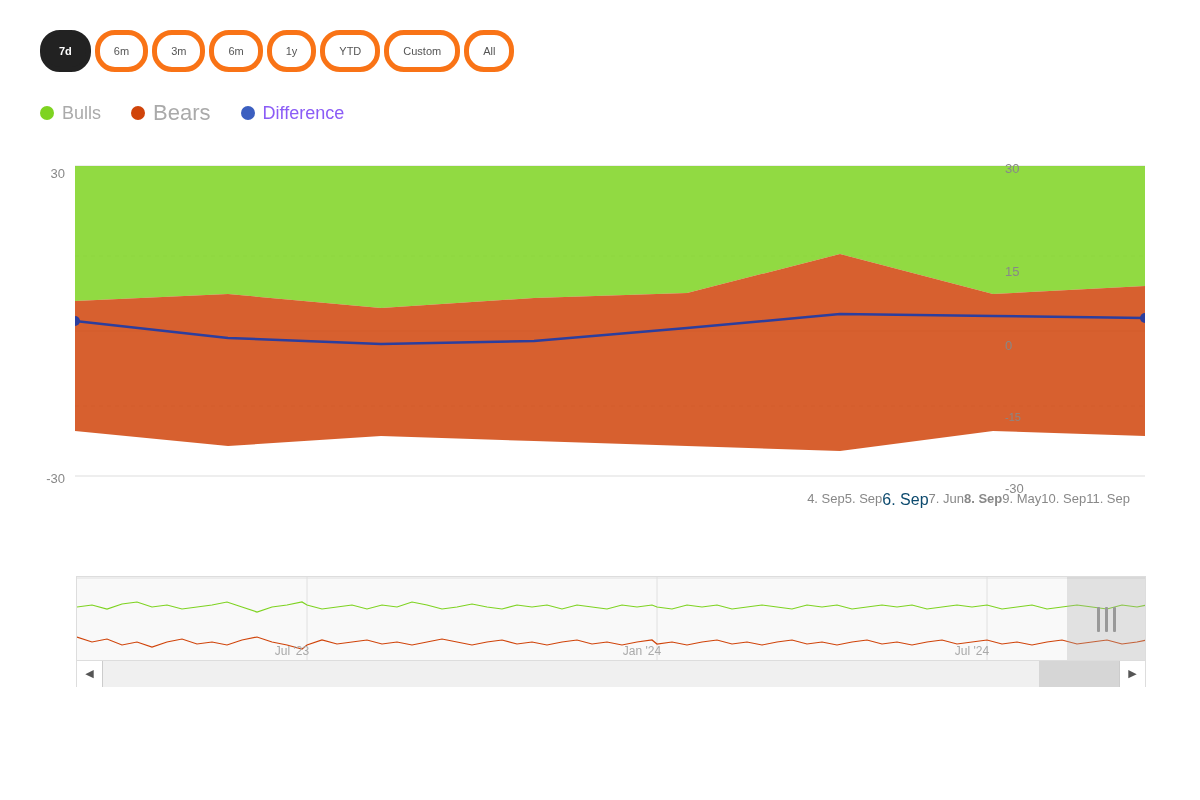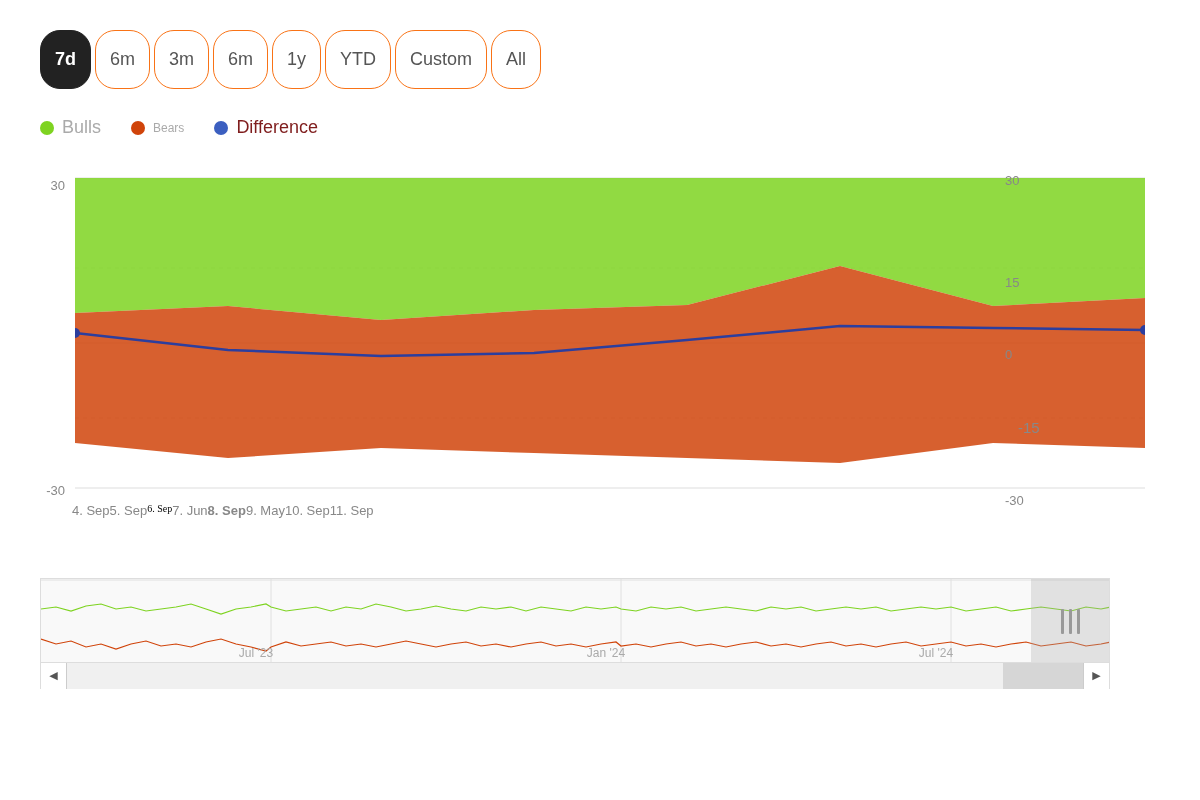--- a/index.html
+++ b/index.html
@@ -21,25 +21,25 @@
     
     .time-range {
       display: flex;
       align-items: center;
       gap: 4px;
       padding: 10px 40px;
       margin-bottom: 10px;
     }
 
     .time-btn {
-      padding: 18px 14px;
+      padding: 10px 14px;
       border-radius: 20px;
-      border: 1px solid #f97316;
+      border: 5px solid #f97316;
       background: #fff;
-      font-size: 18px;
+      font-size: 11px;
       cursor: pointer;
       color: #555;
       font-weight: 400;
     }
 
     .time-btn.active {
       background: #222;
       color: #fff;
       border-color: #222;
       font-weight: 700;
@@ -83,25 +83,25 @@
       <button class="time-btn">All</button>
     </div>
 
   <div class="legend">
   <div class="legend-item">
       <span class="legend-dot" style="background:#7ed321;"></span>
       <span style="color:#aaa;font-size:18px;">Bulls</span>
     </div>
       <div class="legend-item">
       <span class="legend-dot" style="background:#d0440a;"></span>
-      <span style="color:#aaa;font-size:12px;">Bears</span>
+      <span style="color:#aaa;font-size:22px;">Bears</span>
     </div>
       <div class="legend-item">
       <span class="legend-dot" style="background:#3b5fc0;"></span>
-      <span style="color:#7f1d1d;font-size:18px;">Difference</span>
+      <span style="color:#8b5cf6;font-size:18px;">Difference</span>
     </div>
     </div>
 
   <div style="position:relative; width:1045px; height:420px; padding: 0 50px 0 80px;">
 
     <div style="position:absolute; left:0; top:0; width:75px; height:370px; display:flex; flex-direction:column; justify-content:space-between; padding:20px 0 30px 0;">
       <span style="font-size:13px;color:#888;text-align:right;padding-right:10px;">30</span>
       <span style="font-size:13px;color:#888;text-align:right;padding-right:10px;"></span>
       <span style="font-size:13px;color:#888;text-align:right;padding-right:10px;">-30</span>
     </div>
@@ -127,37 +127,37 @@
       <polyline points="0,175 153,192 306,198 459,195 612,182 765,168 918,170 1070,172" fill="none" stroke="#2c3e9e" stroke-width="2.5" clip-path="url(#chartClip)"></polyline>
 
       <circle cx="0" cy="175" r="5" fill="#2c3e9e"></circle>
       <circle cx="1070" cy="172" r="5" fill="#2c3e9e"></circle>
     </svg>
 
     <div style="position:absolute; right:0; top:0; width:45px; height:370px; display:flex; flex-direction:column; justify-content:space-between; padding:15px 0 20px 0;">
       <span style="font-size:13px;color:#888;padding-left:5px;">30</span>
       <span style="font-size:13px;color:#888;padding-left:5px;margin-top:30px;">15</span>
       <span style="font-size:13px;color:#888;padding-left:5px;">0</span>
-      <span style="font-size:15px;color:#888;padding-left:5px;margin-left:13px;">-15</span>
+      <span style="font-size:11px;color:#888;padding-left:5px;">-15</span>
       <span style="font-size:13px;color:#888;padding-left:5px;">-30</span>
     </div>
 
-    <div style="position:absolute; left:72px; top:345px; width:1070px; display:flex; justify-content:flex-start;">
+    <div style="position:absolute; left:60px; top:345px; width:1070px; display:flex; justify-content:flex-end;">
       <span style="font-size:13px;color:#888;">4. Sep</span>
       <span style="font-size:13px;color:#888;">5. Sep</span>
-      <span style="font-size:10px;color:#000000;font-family:Liberation Serif, serif;">6. Sep</span>
+      <span style="font-size:16px;color:#0c4a6e;">6. Sep</span>
       <span style="font-size:13px;color:#888;">7. Jun</span>
       <span style="font-size:13px;color:#888;font-weight:bold;">8. Sep</span>
       <span style="font-size:13px;color:#888;">9. May</span>
       <span style="font-size:13px;color:#888;">10. Sep</span>
       <span style="font-size:13px;color:#888;">11. Sep</span>
     </div>
   </div>
 
-  <div style="position:relative; width:1072px; padding:0 50px 0 40px;">
+  <div style="position:relative; width:1072px; margin-top:10px; padding:0 50px 0 76px;">
     <div style="position:relative; width:1070px; margin-left:0;">
 
       <svg width="1070" height="85" style="display:block;border:1px solid #ddd;background:#f9f9f9;">
 
         <line x1="0" y1="1" x2="1070" y2="1" stroke="#e0e0e0" stroke-width="1"></line>
         <line x1="0" y1="84" x2="1070" y2="84" stroke="#e0e0e0" stroke-width="1"></line>
         <line x1="230" y1="0" x2="230" y2="85" stroke="#e0e0e0" stroke-width="1"></line>
         <line x1="580" y1="0" x2="580" y2="85" stroke="#e0e0e0" stroke-width="1"></line>
         <line x1="910" y1="0" x2="910" y2="85" stroke="#e0e0e0" stroke-width="1"></line>
 

